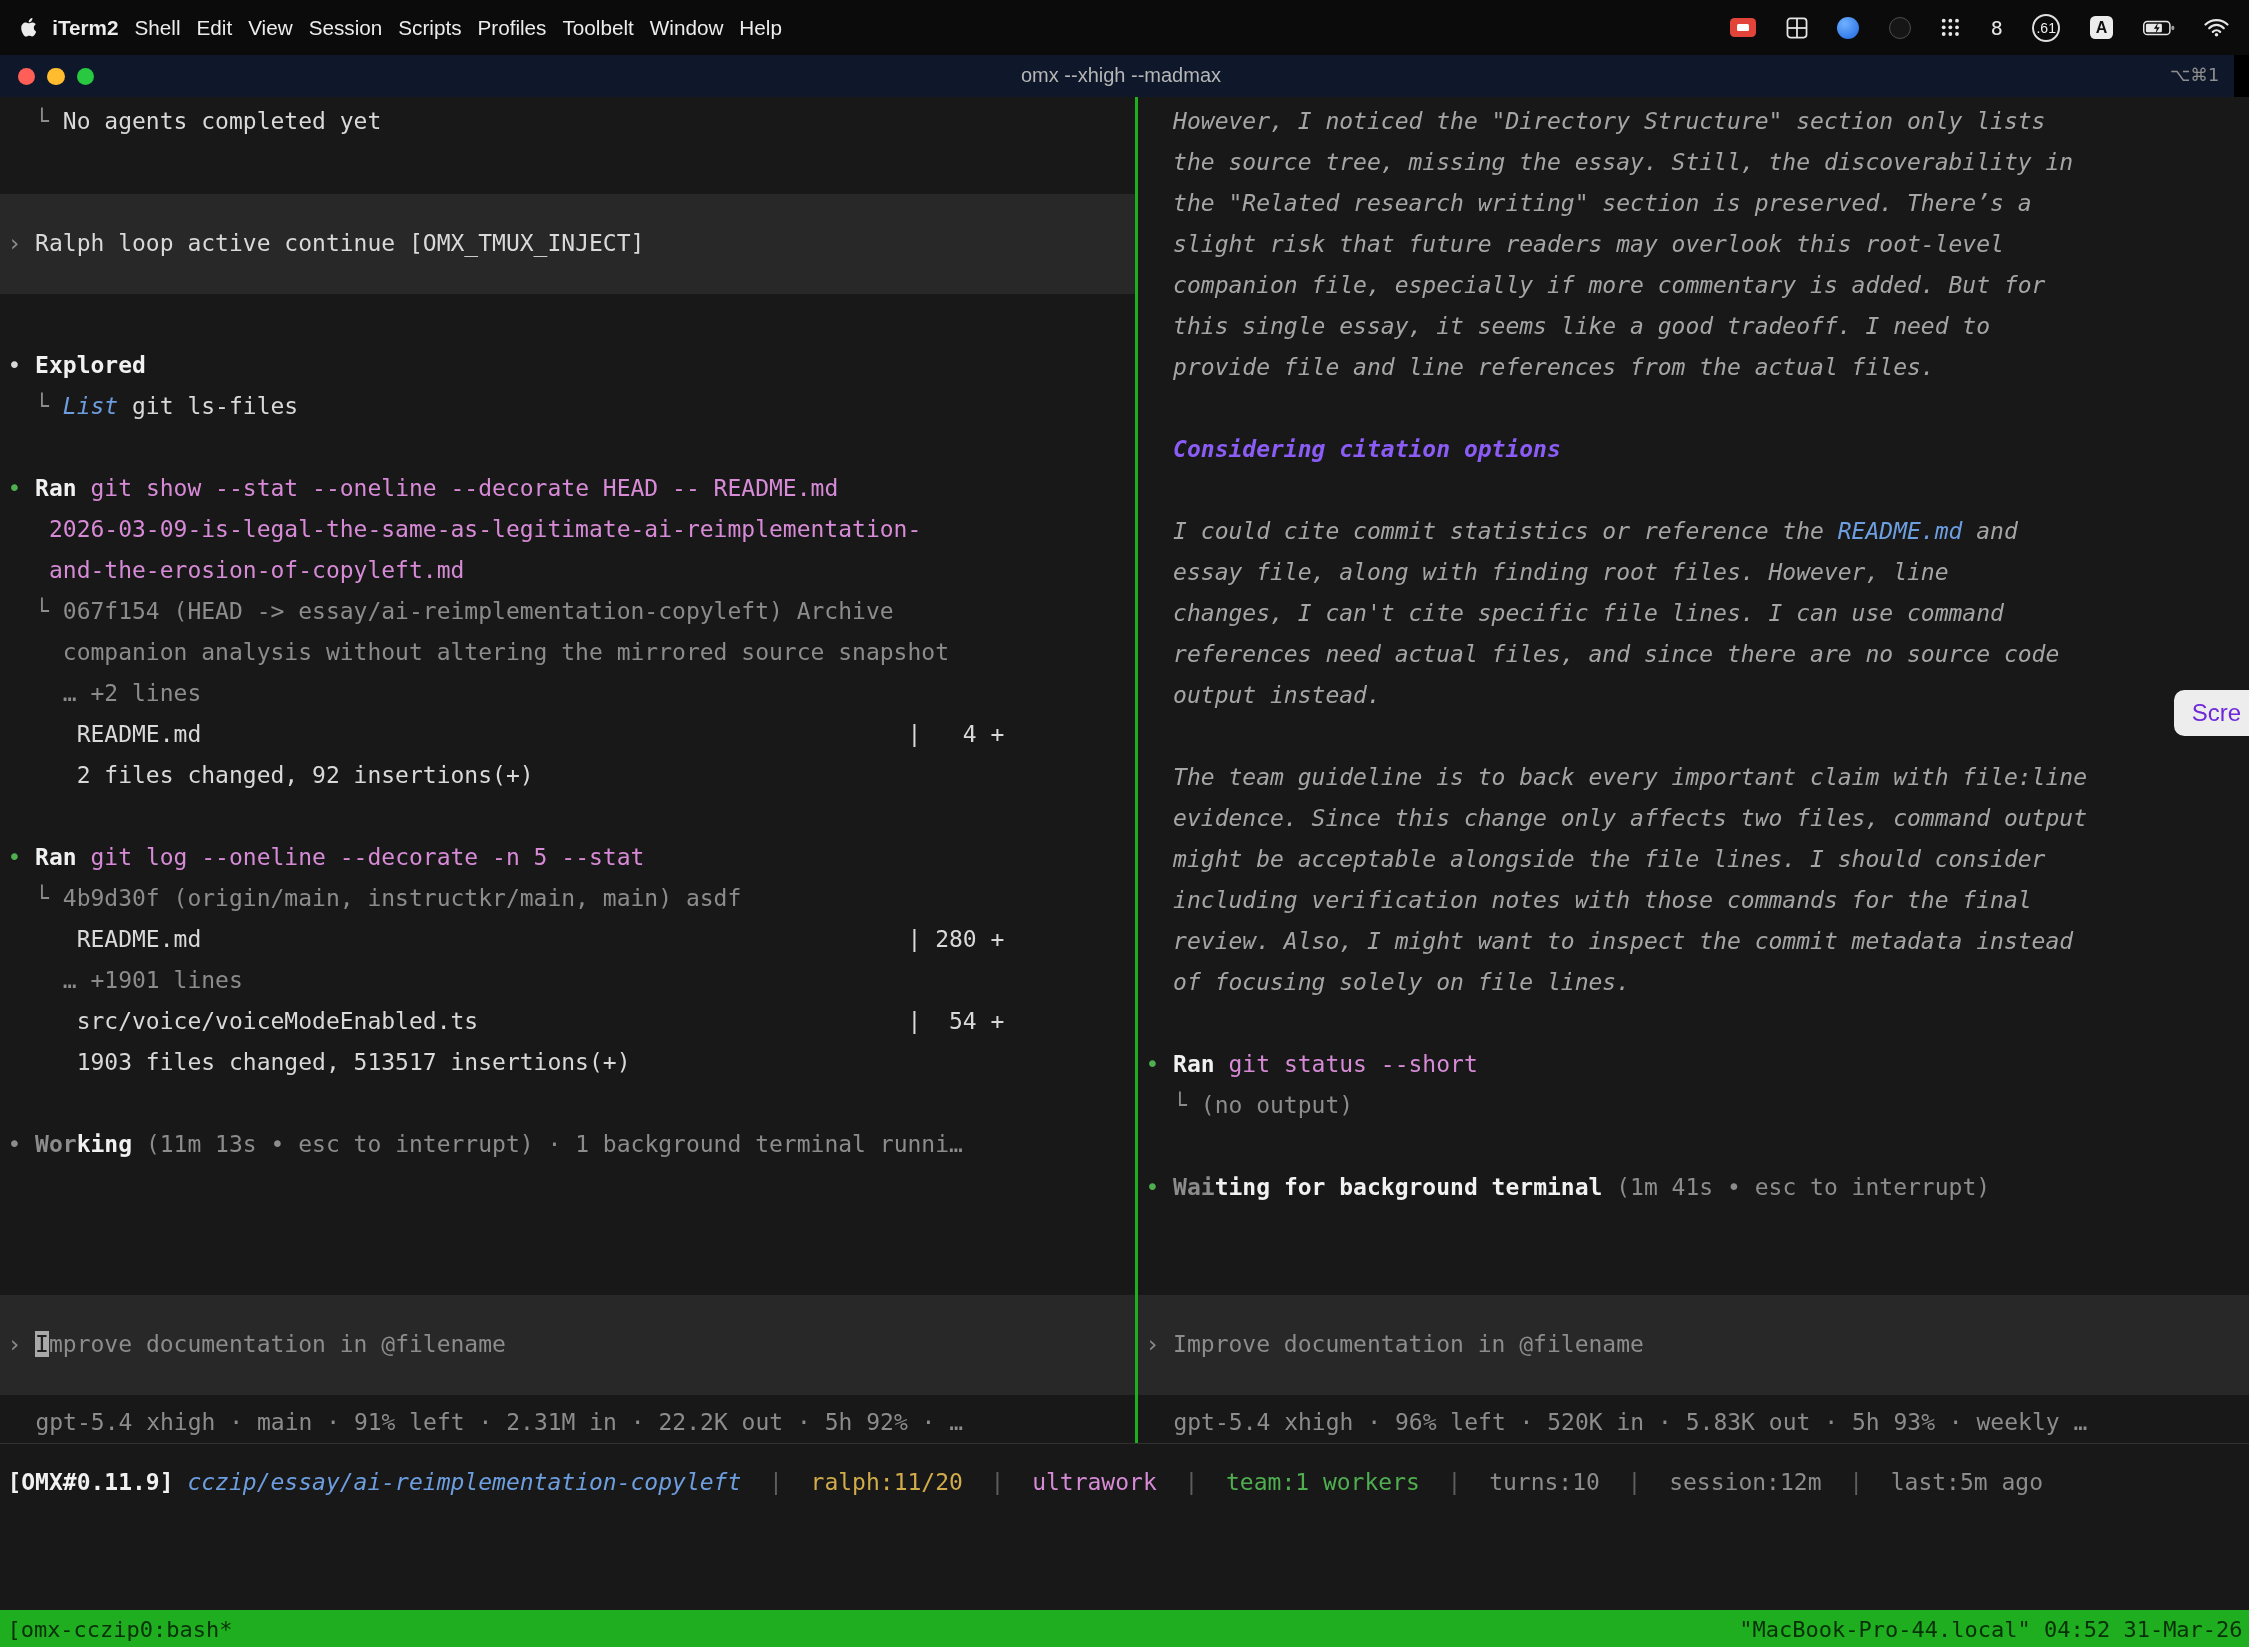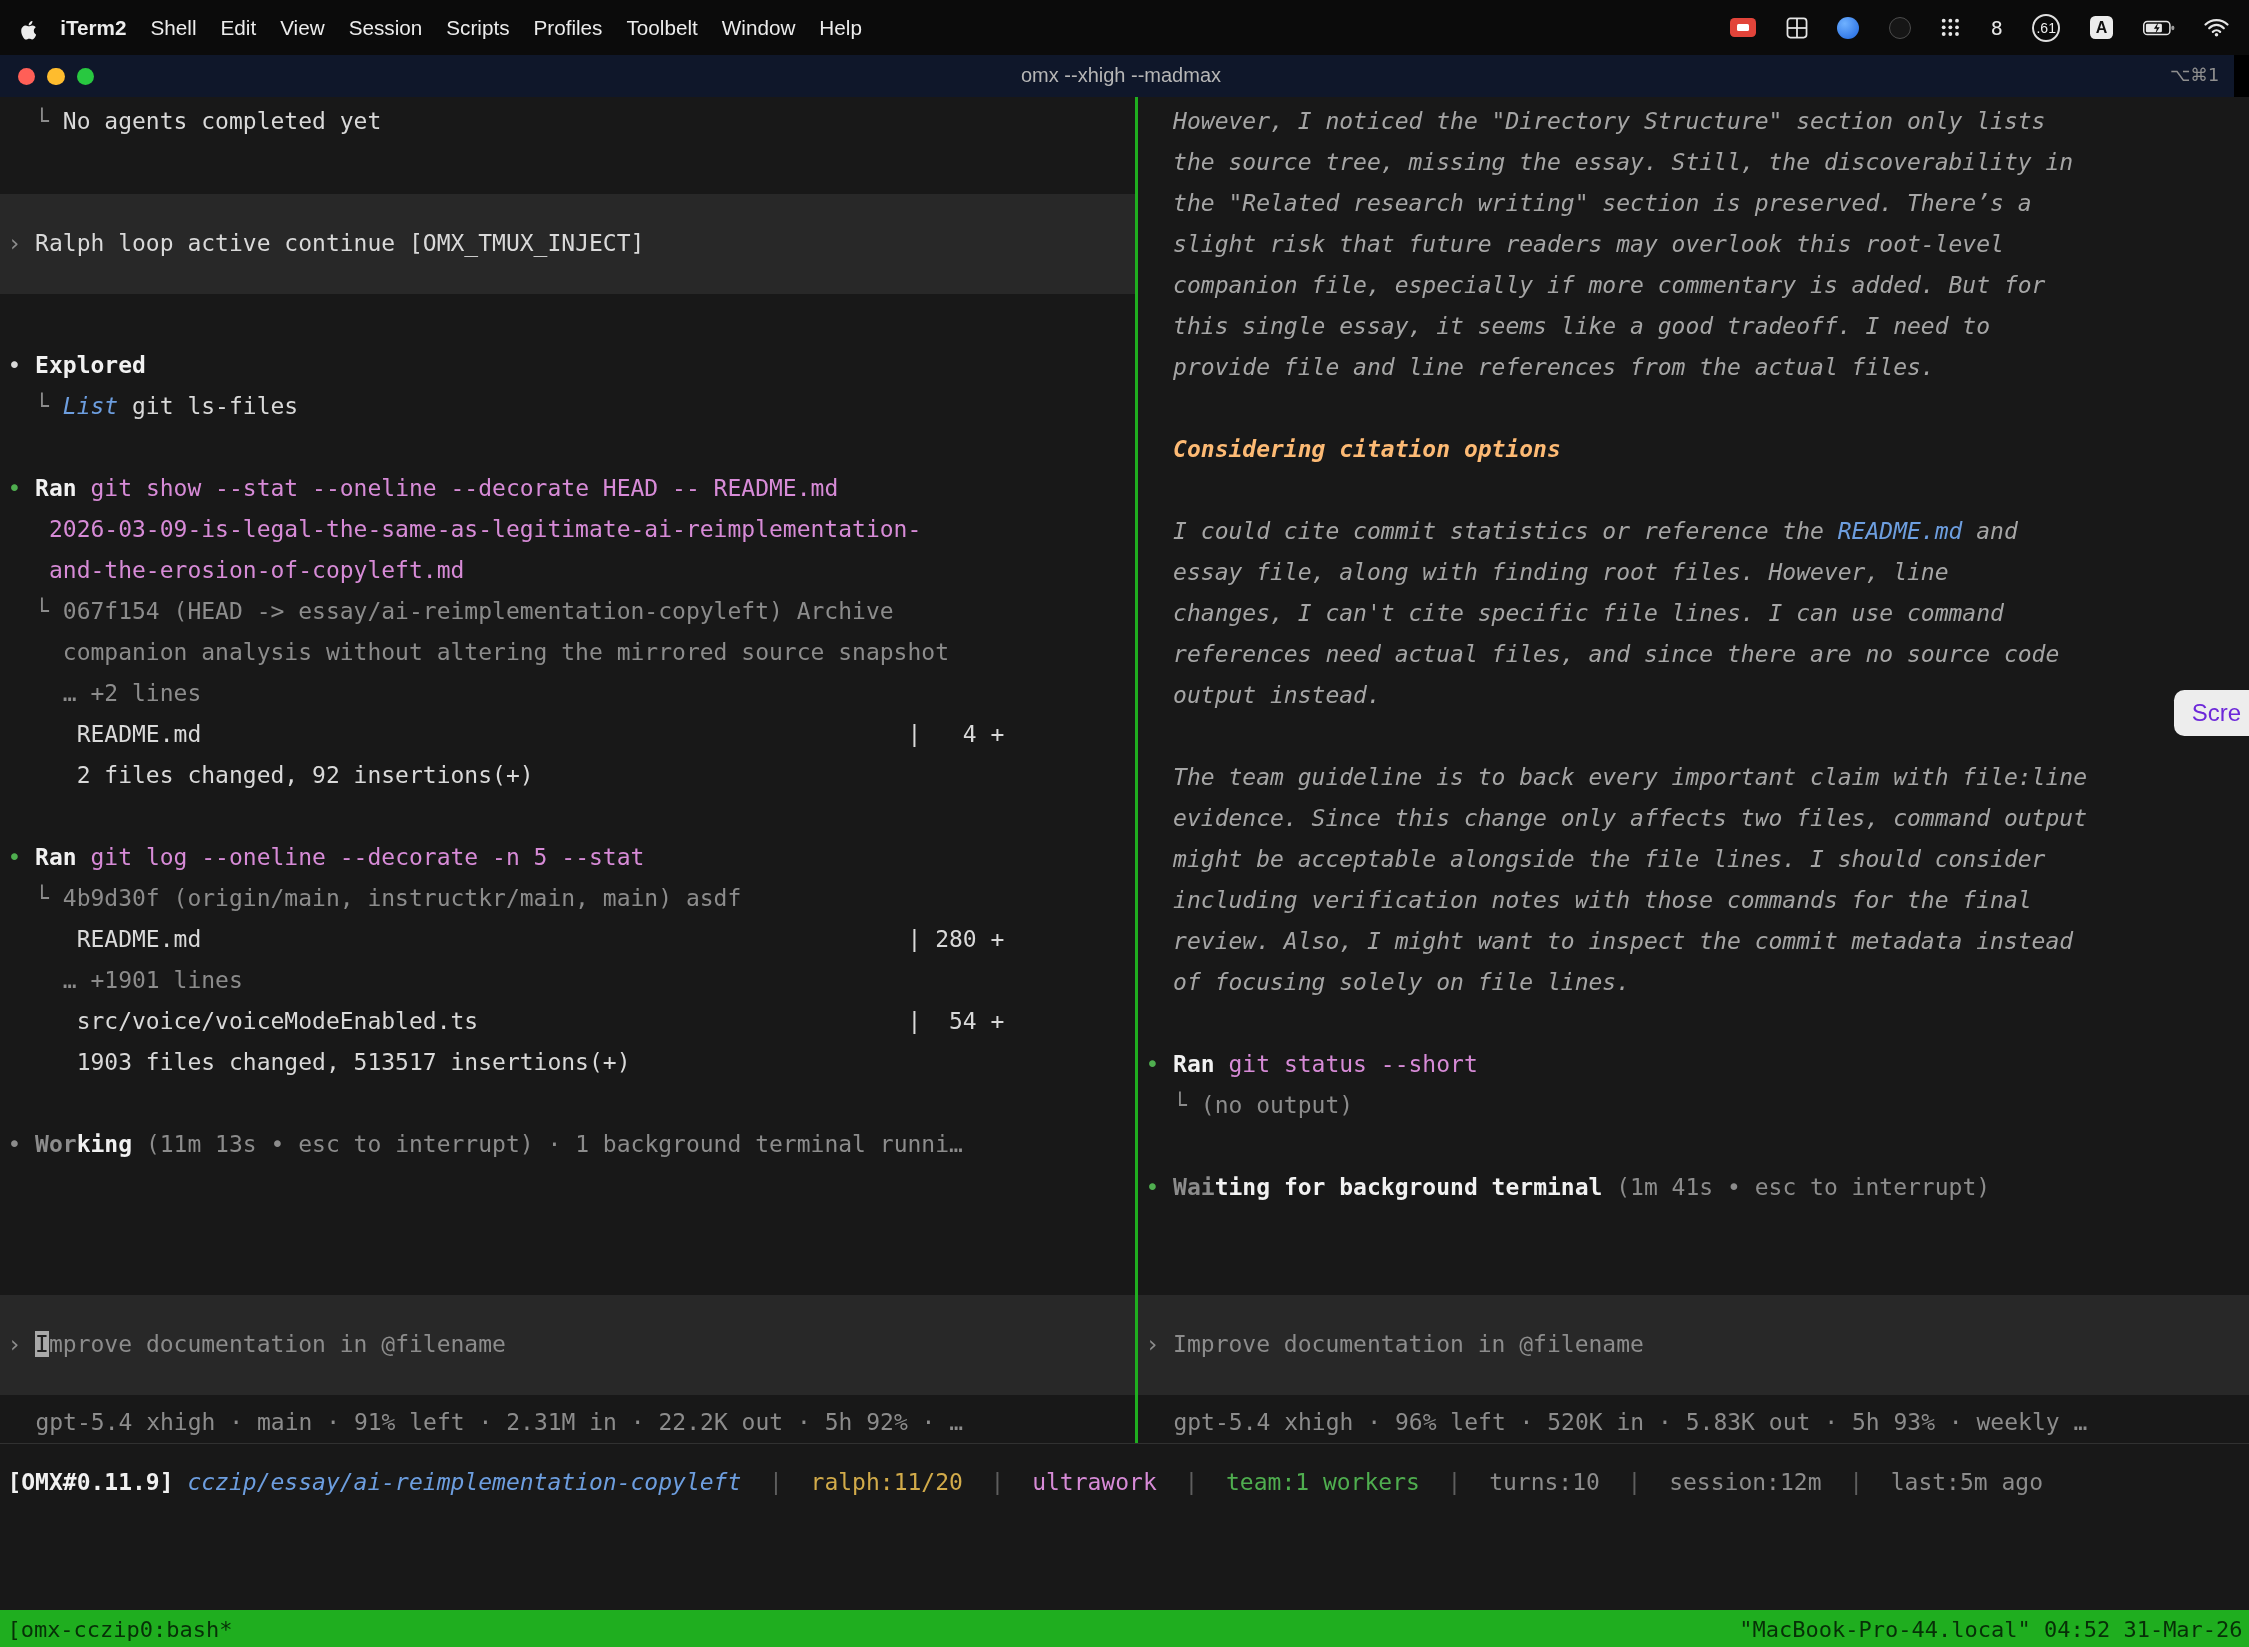--- a/index.html
+++ b/index.html
@@ -1,21 +1,21 @@
 <!DOCTYPE html>
 <html style="font-size:11.8px"><head>
 <meta charset="utf-8">
 <style>
   html,body{margin:0;padding:0;}
   body{width:2250px;height:1648px;background:#000;position:relative;overflow:hidden;}
 
   
   .menubar{position:absolute;top:0;left:0;right:0;height:55px;background:#0b0b0b;display:flex;align-items:center;
     padding:0 20.7px;box-sizing:border-box;font-family:"Liberation Sans",sans-serif;font-size:20.7px;color:#ececec;}
-  .mb-left{display:flex;align-items:flex-end;gap:24px;}
+  .mb-left{display:flex;align-items:center;gap:16px;}
   .mb-item{cursor:default;}
   .mb-item.app{font-weight:700;}
   .mb-right{margin-left:auto;display:flex;align-items:center;gap:29.5px;}
   .mbi{display:flex;align-items:center;justify-content:center;}
   .rec{width:26.6px;height:19px;background:#e2443a;border-radius:4.4px;display:flex;align-items:center;justify-content:center;}
   .rec-in{width:11.8px;height:7.4px;background:#fff;border-radius:1.5px;}
   .bluedot{width:22px;height:22px;border-radius:50%;background:radial-gradient(circle at 35% 30%,#6fb1ff,#1e66e0);}
   .darkdot{width:22px;height:22px;border-radius:50%;background:#161616;border:1.5px solid #4c4c4c;box-sizing:border-box;}
   .eightkey{font-family:"DejaVu Sans Mono",monospace;font-size:20px;color:#e6e6e6;}
   .gauge{width:28px;height:28px;border:2.2px solid #dfdfdf;border-radius:50%;display:flex;align-items:center;justify-content:center;
@@ -54,21 +54,21 @@
   .c-b{color:#f1f1f1;font-weight:700;}
   .c-wb{color:#f1f1f1;font-weight:700;text-align:right;}
   .c-g{color:#8c8c8c;}
   .c-dim{color:#5e5e5e;}
   .c-gb{color:#8c8c8c;font-weight:700;}
   .c-bl{color:#6d9edf;font-style:italic;}
   .c-m{color:#d78bd7;}
   .c-gr{color:#4fae4f;}
   .c-y{color:#d2ab4a;}
   .c-it{color:#a5a5a5;font-style:italic;}
-  .c-itb{color:#fdba74;font-style:italic;font-weight:700;}
+  .c-itb{color:#8b5cf6;font-style:italic;font-weight:700;}
   .c-itbl{color:#6d9edf;font-style:italic;}
   .c-cur{background:#a9a9a9;color:#1f1f1f;}
 
   
   .clip-btn{position:absolute;top:690px;right:0;background:#ededed;color:#6d28d9;font-family:"Liberation Sans",sans-serif;
     font-size:24px;padding:8.9px 8.9px 8.9px 17.7px;border-radius:10.3px 0 0 10.3px;z-index:5;}
 </style>
 </head>
 <body>
 

